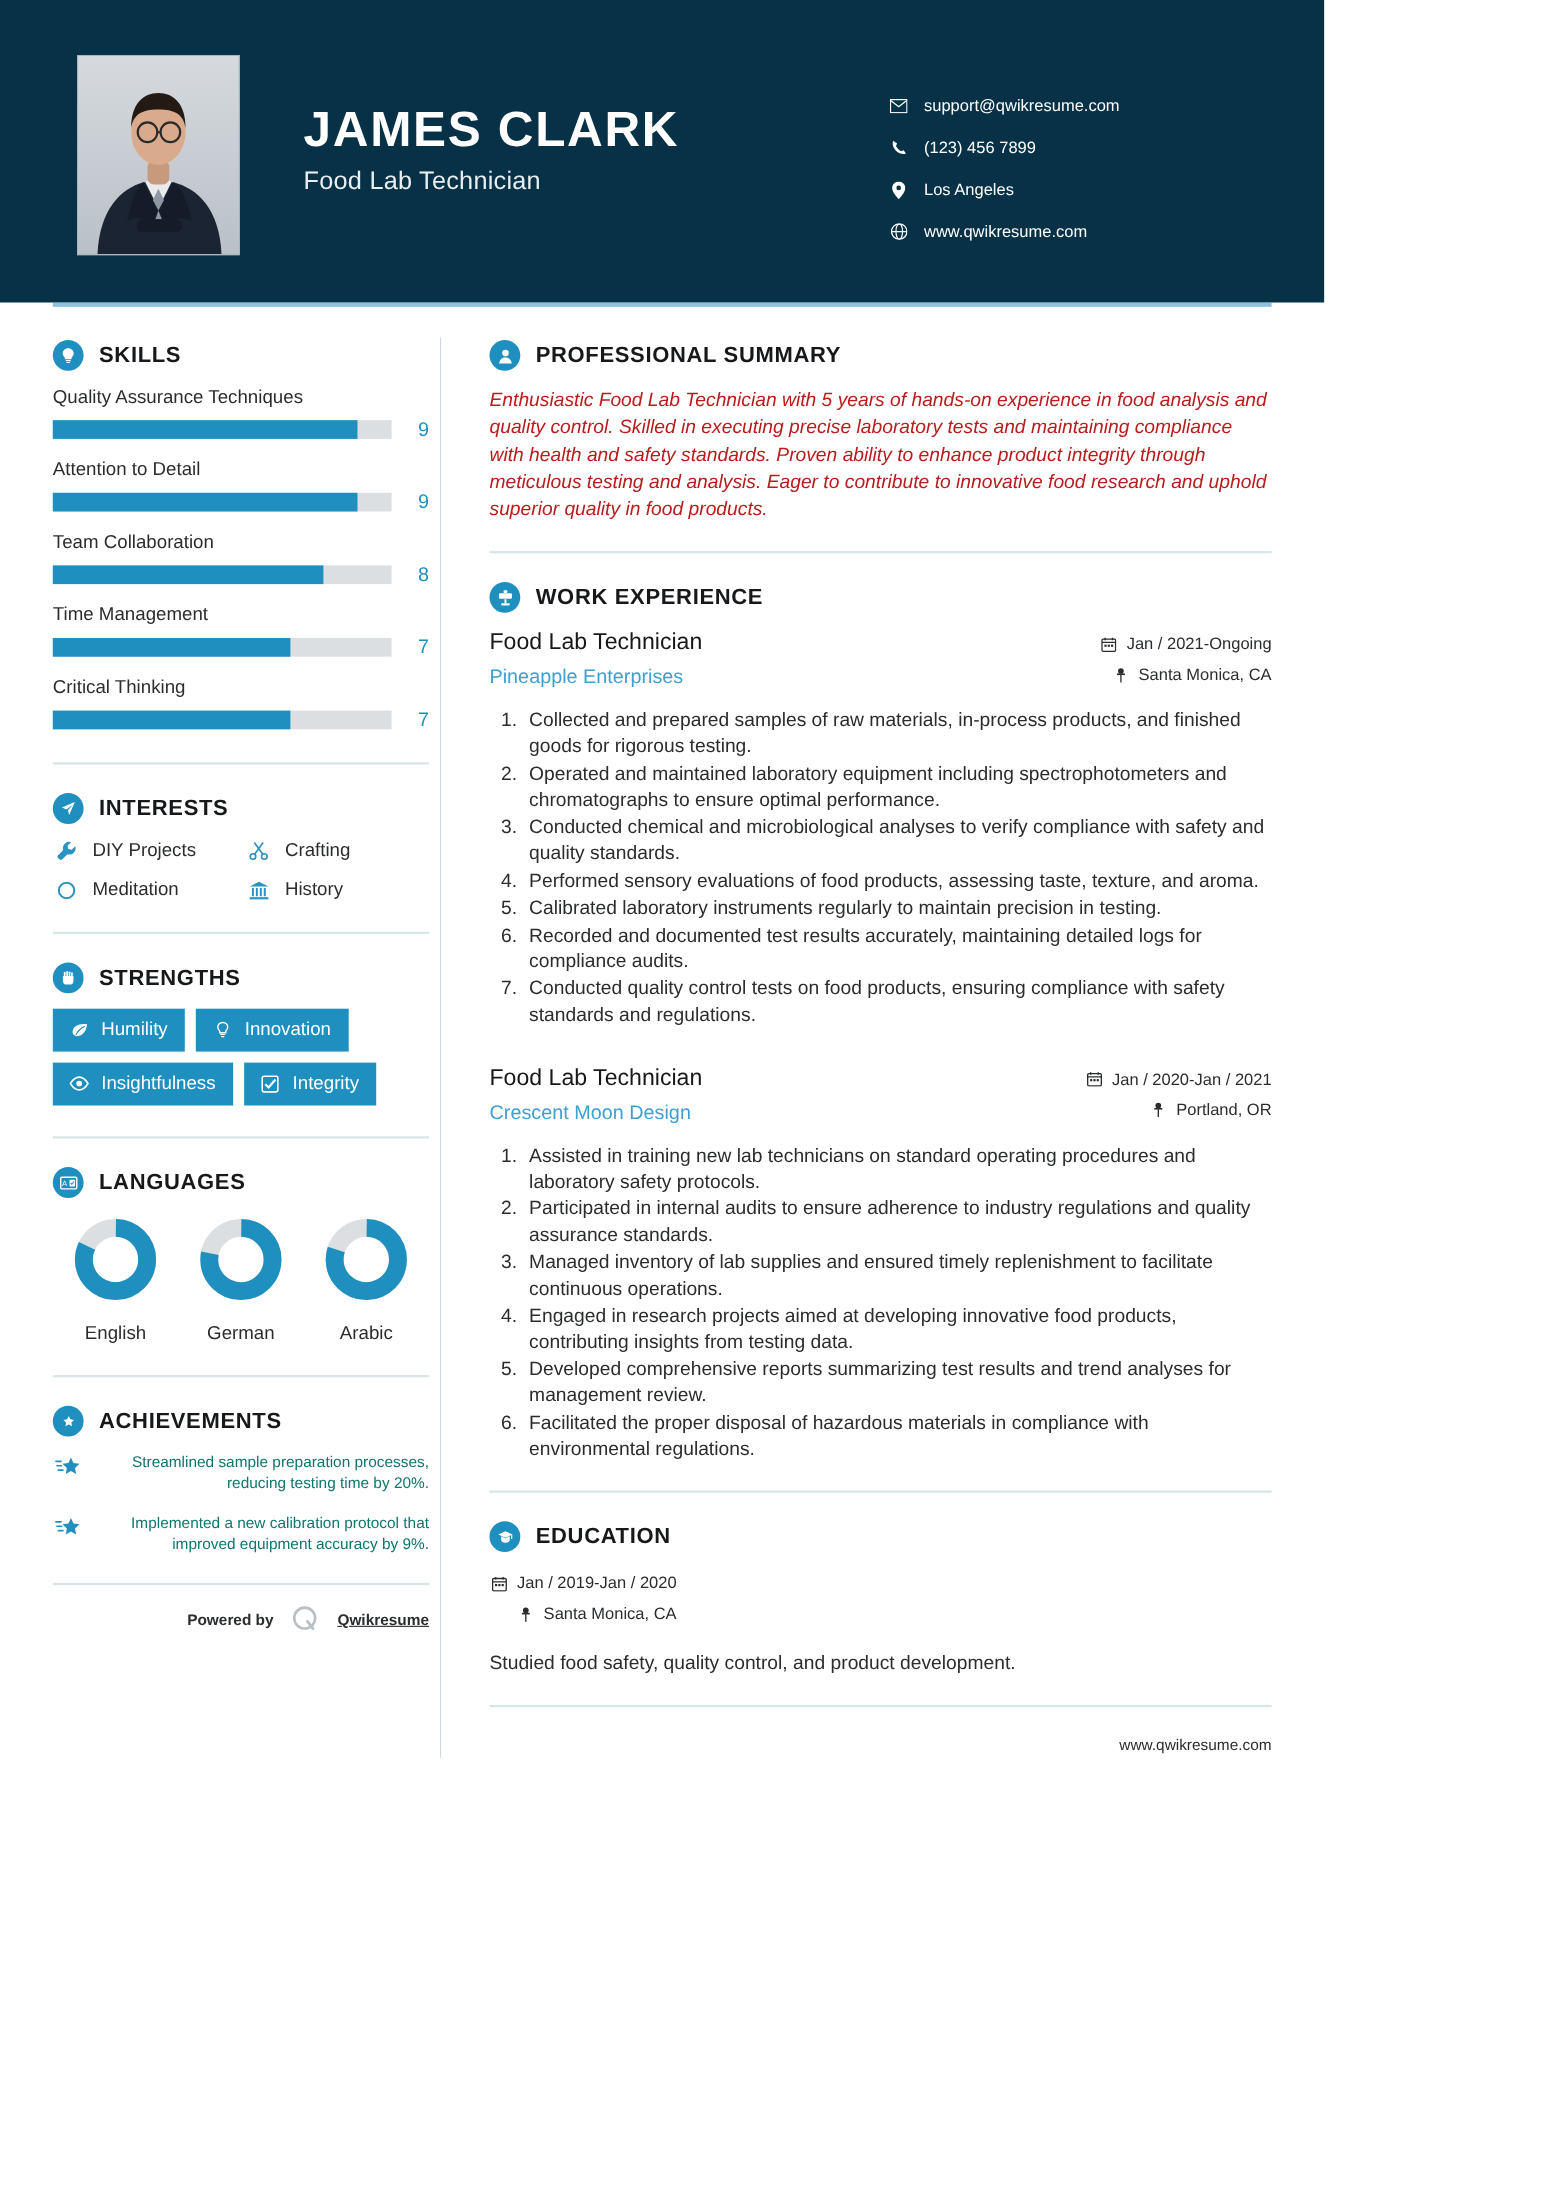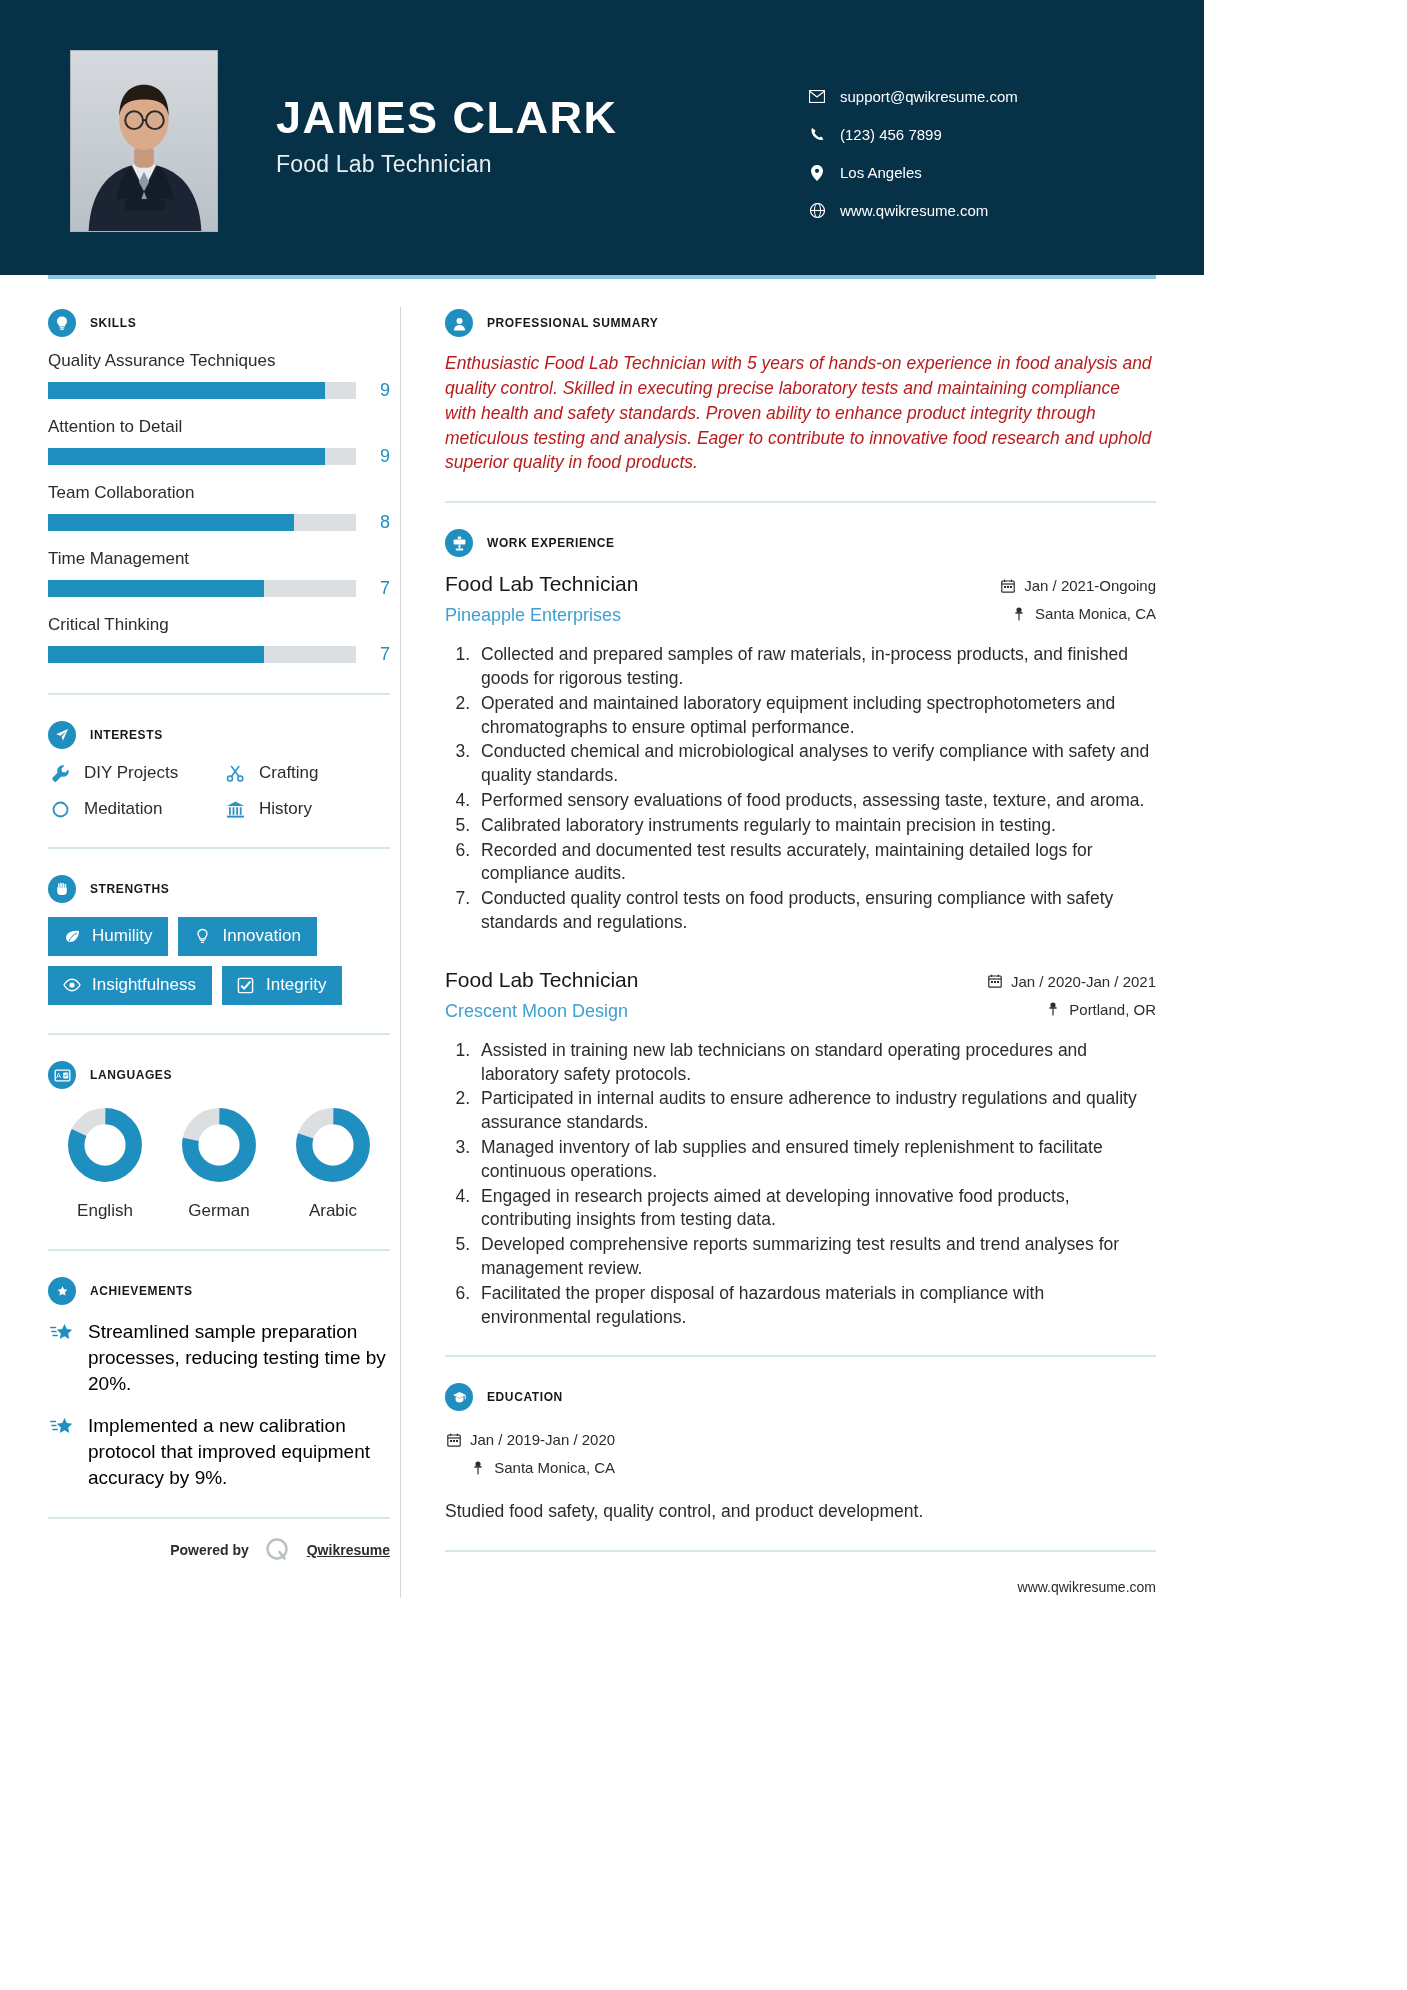--- a/index.html
+++ b/index.html
@@ -118,21 +118,21 @@
   .sec-icon {
     width: 28px; height: 28px;
     flex: 0 0 28px;
     border-radius: 50%;
     background: #1f8fc0;
     display: flex; align-items: center; justify-content: center;
     margin-right: 14px;
   }
   .sec-icon svg { display: block; }
   .sec-title {
-    font-size: 12px;
+    font-size: 20px;
     font-weight: 700;
     color: #16181a;
     letter-spacing: .6px;
   }
   .sec-sep {
     height: 2px;
     background: #d7e6e8;
     margin: 28px 0 26px 0;
   }
 
@@ -225,23 +225,24 @@
     align-items: flex-start;
     margin-bottom: 17px;
   }
   .ach-ic {
     width: 28px; flex: 0 0 28px;
     margin-right: 12px;
     margin-top: 3px;
     display: flex; align-items: flex-start; justify-content: center;
   }
   .ach-text {
-    font-size: 19px;
+    font-size: 14px;
     line-height: 1.36;
-    color: #000000;
+    color: #0f766e;
+    text-align: right;
   }
   .footer-left { display: flex; align-items: center; justify-content: flex-end; }
   .powered-txt { font-size: 14px; color: #2a2c2e; font-weight: 600; }
   .q-logo {
     width: 30px; height: 30px;
     margin: 0 14px;
     display: flex; align-items: center; justify-content: center;
   }
   .brand-link {
     font-size: 14px;

